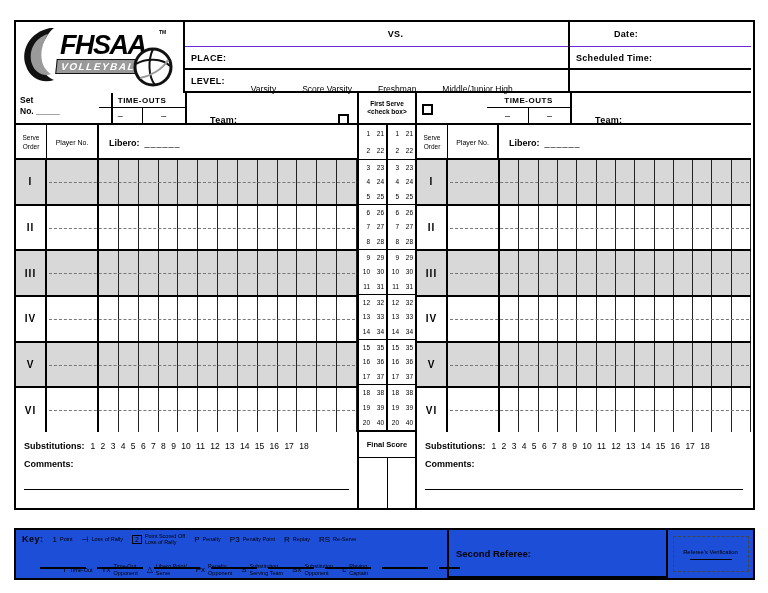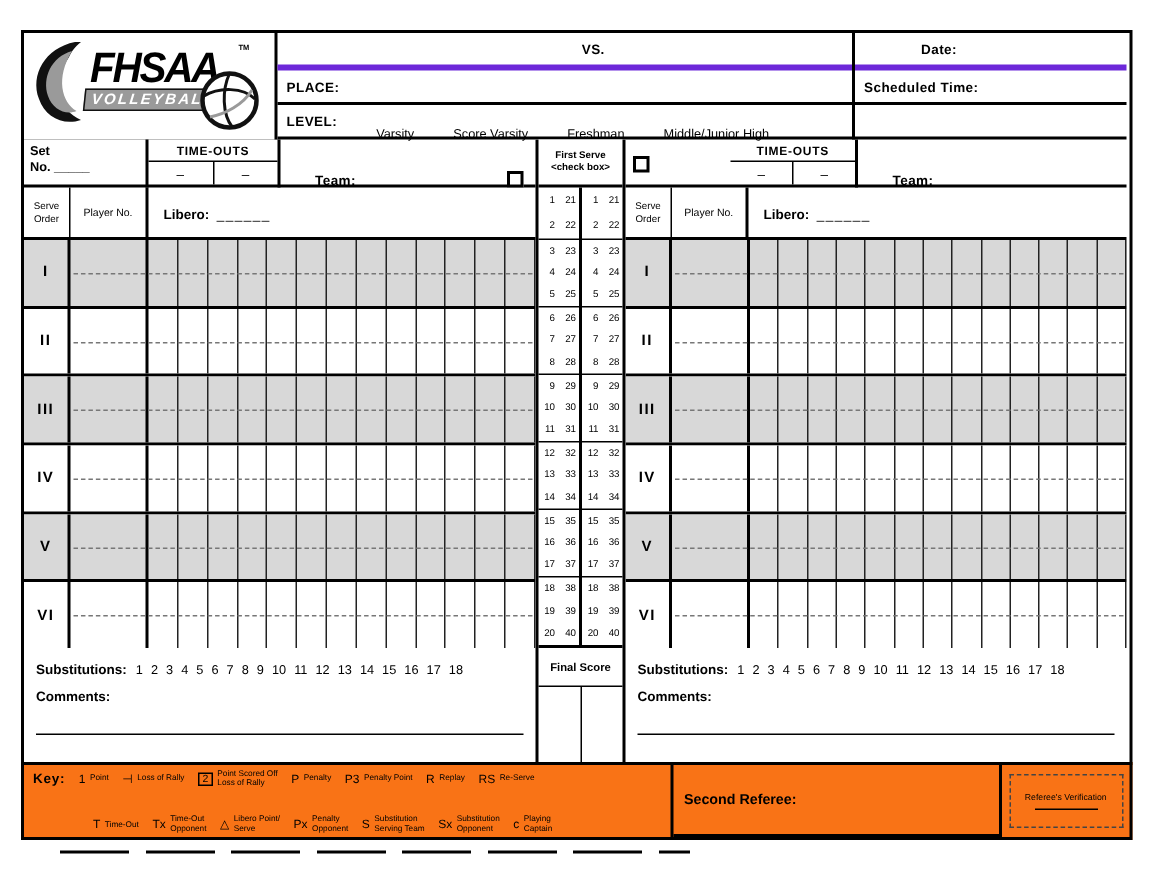--- a/index.html
+++ b/index.html
@@ -12,21 +12,21 @@
   
   #form { position: absolute; left: 14px; top: 20px; width: 741px; height: 490px;
           border: 2px solid #000; background: #fff; }
 
   
   #band-header { left:0; top:0; width:735px; height:71px; border-bottom:2px solid #000; }
   #logo-cell { left:0; top:0; width:169px; height:71px; border-right:2px solid #000; background:#fff; }
   #hdr-center { left:169px; top:0; width:385px; height:71px; border-right:2px solid #000; }
   #hdr-right  { left:554px; top:0; width:181px; height:71px; }
   .hrow { position:relative; width:100%; display:flex; align-items:center; padding:0 6px; }
-  .hrow1 { height:25px; border-bottom:4px solid #6d28d9;padding-left:44px; }
+  .hrow1 { height:25px; border-bottom:1px solid #6d28d9;padding-left:44px; }
   .hrow2 { height:23px; border-bottom:2px solid #000; }
   .hrow3 { height:21px; }
   .blab { font-weight:bold; font-size:9px; letter-spacing:.3px; }
   #vs-row { justify-content:center; }
   #level-row { gap:0; }
   .level-opt { font-size:8.5px; margin-left:26px;margin-top:16px; }
   .level-opt:first-of-type { margin-left:14px; }
   #start-cell { width:91px; height:100%; display:flex; align-items:center; padding-left:6px; border-right:2px solid #000; }
   #finish-cell { flex:1; height:100%; display:flex; align-items:center; padding-left:6px; }
   .hrow3.split { padding:0; }
@@ -38,21 +38,21 @@
   #fhsaa-tm { position:absolute; left:143px; top:7px; font-size:5px; font-weight:bold; }
   #vb-banner { position:absolute; left:40px; top:37px; width:92px; height:15px;
     background:#9a9a9a; border:1.5px solid #111; transform:skewX(-6deg);
     display:flex; align-items:center; justify-content:center; }
   #vb-banner span { color:#fff; font-weight:900; font-style:italic; font-size:10px; letter-spacing:1.5px; }
   #swoosh-svg { position:absolute; left:4px; top:4px; }
   #ball-svg { position:absolute; left:116px; top:24px; }
 
   
   #band-team { left:0; top:71px; width:735px; height:32px; border-bottom:2px solid #000; }
-  #set-cell { left:0; top:0; width:83px; height:32px; border-right:2px solid #000; padding:2px 4px;
+  #set-cell { left:0; top:0; width:97px; height:32px; border-right:2px solid #000; padding:2px 4px;
     font-weight:bold; font-size:8.5px; line-height:1.3; }
   .to-box { top:0; height:32px; border-right:2px solid #000; }
   #to-left { left:83px; width:88px; }
   #to-right { left:471px; width:85px; }
   .to-title { height:15px; display:flex; align-items:center; justify-content:center;
     font-weight:bold; font-size:8px; letter-spacing:.5px; border-bottom:1.5px solid #000; }
   .to-cells { display:flex; height:15px; }
   .to-cell { flex:1; display:flex; align-items:center; justify-content:center; font-size:9px; }
   .to-cell:first-child { border-right:1.5px solid #000; }
   .team-cell { top:0; height:32px; display:flex; align-items:flex-end; justify-content:space-between;
@@ -115,22 +115,22 @@
   #subs-right { left:401px; width:334px; }
   .subs-line { display:flex; align-items:baseline; gap:6px; }
   .subs-label { font-weight:bold; font-size:9px; }
   .subs-nums { font-size:8.5px; word-spacing:3px; }
   .comments-line { display:flex; align-items:baseline; gap:5px; margin-top:8px;flex-direction:column; }
   .comments-label { font-weight:bold; font-size:9px; }
   .fill-line { flex:1; border-bottom:1.5px solid #000; height:11px; }
   .fill-line2 { margin-top:14px; border-bottom:1.5px solid #000; height:1px; }
 
   
-  #bottom { position:absolute; left:14px; top:508px; width:741px; height:52px;
-    border:2px solid #000; display:flex; background:#f97316; }
+  #bottom { position:absolute; left:14px; top:528px; width:741px; height:52px;
+    border:2px solid #000; display:flex; background:#1d4ed8; }
   #key-zone { width:433px; border-right:2px solid #000; padding:3px 2px 2px 6px;
     display:flex; flex-direction:column; justify-content:space-between; }
   .krow { display:flex; align-items:center; gap:9px; }
   .krow2 { padding-left:40px; }
   #key-label { font-weight:bold; font-size:9px; letter-spacing:.5px; }
   .kitem { display:flex; align-items:center; gap:3px; }
   .ksym { font-size:8px; white-space:nowrap; }
   .ksym.boxed { border:1.5px solid #000; padding:0 2px; font-size:7px; }
   .ktext { font-size:5.5px; line-height:1.15; }
   #ref-zone { width:219px; border-right:2px solid #000; display:flex; flex-direction:column; }

